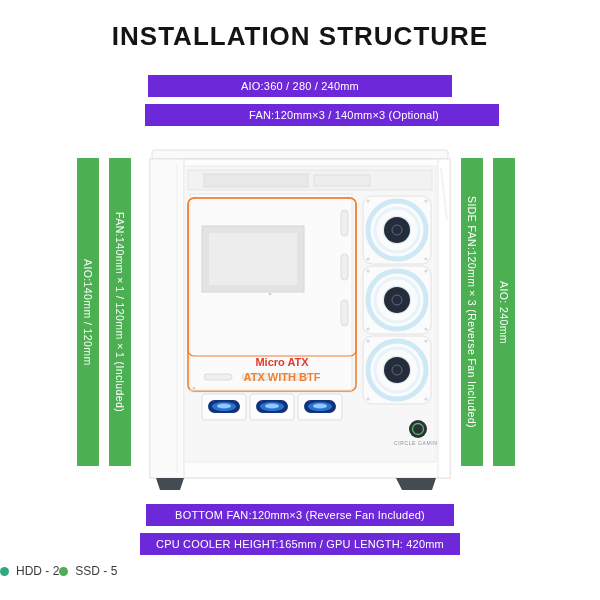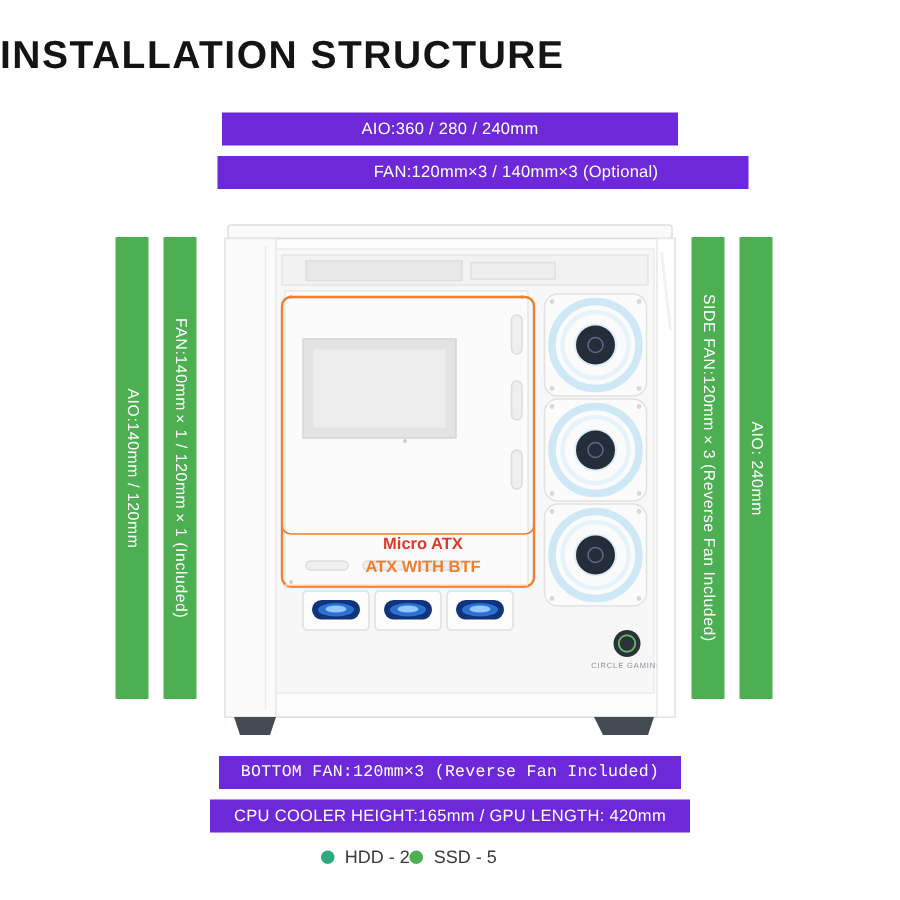--- a/index.html
+++ b/index.html
@@ -2,46 +2,46 @@
 <html><head>
 <meta charset="utf-8">
 <style>
   html,body{margin:0;padding:0;background:#ffffff;}
   .page{
     position:relative;width:600px;height:600px;background:#ffffff;overflow:hidden;
     font-family:"Liberation Sans", sans-serif;
   }
   .title{
     position:absolute;top:20px;left:0;width:600px;height:32px;line-height:32px;
-    text-align:left;font-size:26px;font-weight:bold;letter-spacing:1px;color:#141414;margin:0;
+    text-align:center;font-size:26px;font-weight:bold;letter-spacing:1px;color:#141414;margin:0;
   }
   .banner{
     position:absolute;height:22px;background:#6d28d9;color:#ffffff;
     display:flex;align-items:center;justify-content:center;
     font-size:11px;letter-spacing:0.2px;white-space:nowrap;
   }
   .b1{left:148px;top:75px;width:304px;}
   .b2{left:145px;top:104px;width:310px;padding-left:44px;}
-  .b3{left:146px;top:504px;width:308px;font-family:Liberation Mono, monospace;}
+  .b3{left:146px;top:504px;width:308px;}
   .b4{left:140px;top:533px;width:320px;}
   .vbar{
     position:absolute;top:158px;width:22px;height:308px;background:#4CB052;color:#ffffff;
     display:flex;align-items:center;justify-content:center;
     writing-mode:vertical-rl;text-orientation:mixed;
     font-size:10.5px;letter-spacing:0.4px;white-space:nowrap;
   }
   .vl1{left:77px;}
   .vl2{left:109px;}
   .vr1{left:461px;}
   .vr2{left:493px;}
   .case-wrap{position:absolute;left:146px;top:148px;width:310px;height:345px;}
   svg text{font-family:"Liberation Sans", sans-serif;}
   .legend{
     position:absolute;left:0;top:564px;width:545px;display:flex;
-    align-items:center;justify-content:center;
+    align-items:center;justify-content:flex-start;
   }
   .legend-item{display:flex;align-items:center;gap:7px;font-size:12px;color:#3a3a3a;}
   .dot{width:9px;height:9px;border-radius:50%;display:inline-block;}
   .dot-hdd{background:#2FA97E;}
   .dot-ssd{background:#4CB052;}
 </style>
 </head>
 <body>
 
 <div class="page">

